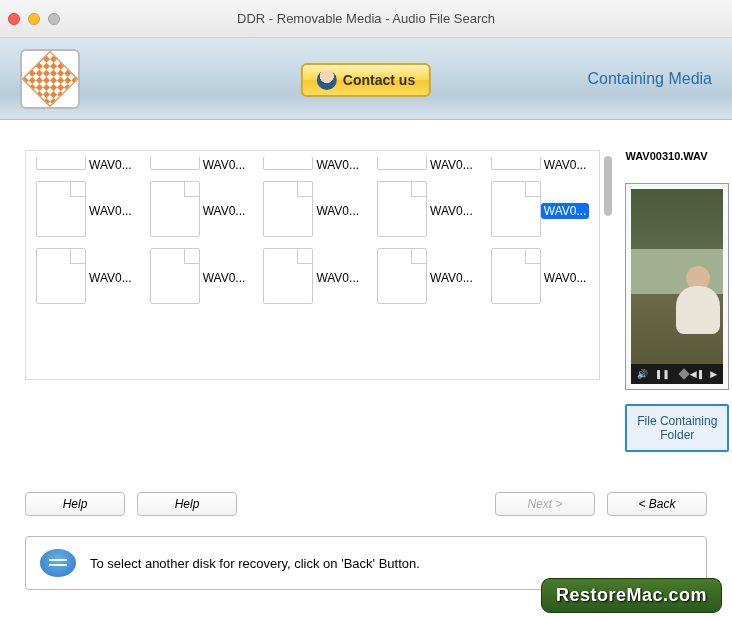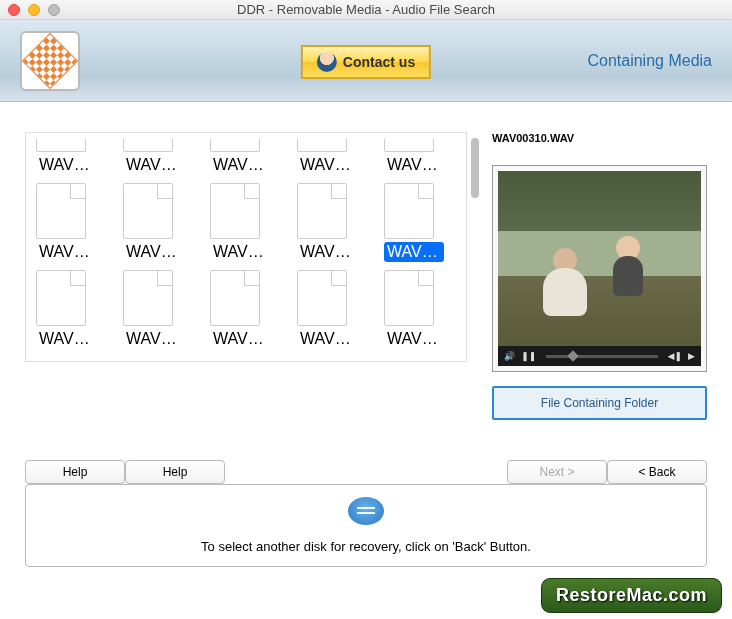--- a/index.html
+++ b/index.html
@@ -1,44 +1,44 @@
 <!DOCTYPE html>
 <html><head>
 <meta charset="utf-8">
 <style>
 * { box-sizing: border-box; margin: 0; padding: 0; }
 body { font-family: -apple-system, "Helvetica Neue", Arial, sans-serif; font-size: 12px; background: #fff; width: 732px; height: 619px; overflow: hidden; position: relative; }
 
 
-.titlebar { height: 20px; background: linear-gradient(#f6f6f6, #e8e8e8); border-bottom: 1px solid #d0d0d0; display: flex; align-items: center; padding: 0 8px; position: relative; }
+.titlebar { height: 38px; background: linear-gradient(#f6f6f6, #e8e8e8); border-bottom: 1px solid #d0d0d0; display: flex; align-items: center; padding: 0 8px; position: relative; }
 .traffic { display: flex; gap: 8px; }
 .dot { width: 12px; height: 12px; border-radius: 50%; }
 .dot.red { background: #ff5f57; border: 0.5px solid #e24238; }
 .dot.yellow { background: #ffbd2e; border: 0.5px solid #e1a116; }
 .dot.green { background: #bfbfbf; border: 0.5px solid #a0a0a0; }
 .titlebar .title { position: absolute; left: 0; right: 0; text-align: center; font-size: 13px; color: #4a4a4a; }
 
 
 .banner { height: 82px; background: linear-gradient(#dce8f0, #c8dae6 40%, #b8ccda 70%, #d8e4ec); border-bottom: 1px solid #bbb; display: flex; align-items: center; padding: 0 20px; position: relative; overflow: hidden; }
 .logo-box { width: 60px; height: 60px; background: #fff; border: 2px solid #bbb; border-radius: 6px; display: flex; align-items: center; justify-content: center; }
 .logo-inner { width: 40px; height: 40px; background: repeating-conic-gradient(#e8853a 0 25%, #fff 0 50%) 0 0/10px 10px; transform: rotate(45deg); border: 1px solid #e8853a; }
-.contact-btn { position: absolute; left: 50%; transform: translateX(-50%); top: 25px; background: linear-gradient(#fff2b8, #ffd94a 50%, #f5c832 51%, #ffdc5a); border: 2px solid #d4a820; border-radius: 0; padding: 5px 14px; display: flex; align-items: center; gap: 6px; font-size: 14px; font-weight: bold; color: #333; cursor: pointer; }
+.contact-btn { position: absolute; left: 50%; transform: translateX(-50%); top: 25px; background: linear-gradient(#fff2b8, #ffd94a 50%, #f5c832 51%, #ffdc5a); border: 2px solid #d4a820; border-radius: 6px; padding: 5px 14px; display: flex; align-items: center; gap: 6px; font-size: 14px; font-weight: bold; color: #333; cursor: pointer; }
 .contact-avatar { width: 20px; height: 20px; border-radius: 50%; background: radial-gradient(circle at 50% 30%, #f5d6b8 40%, #2a5a8a 42%); position: relative; }
 .brand { margin-left: auto; text-align: right; }
 .brand-ddr { font-size: 30px; font-weight: bold; color: #e8853a; font-style: italic; letter-spacing: 2px; text-shadow: 1px 1px 0 #fff; }
 .brand-sub { font-size: 16px; color: #2a6ca8; }
 
 
 .main { padding: 30px 25px 10px; display: flex; gap: 25px; }
 
 
 .grid-wrap { flex: 1; position: relative; }
 .grid-scroll { border: 1px solid #ddd; height: 230px; overflow: hidden; padding: 5px 10px; position: relative; }
 .grid { display: grid; grid-template-columns: repeat(5, 1fr); gap: 8px 15px; }
-.file-item { display: flex; flex-direction: column; align-items: flex-start; font-size: 16px; }
+.file-item { display: flex; flex-direction: row; align-items: center; font-size: 12px; }
 .file-icon { width: 50px; height: 56px; background: #fff; border: 1px solid #ccc; border-radius: 2px; position: relative; margin-bottom: 3px; }
 .file-icon::after { content: ""; position: absolute; top: 0; right: 0; width: 14px; height: 14px; background: linear-gradient(135deg, #fff 50%, transparent 50%); border-bottom: 1px solid #ccc; border-left: 1px solid #ccc; }
 .file-item.trunc .file-icon { height: 14px; border-top: none; }
 .file-item.trunc .file-icon::after { display: none; }
 .file-label { max-width: 60px; overflow: hidden; text-overflow: ellipsis; white-space: nowrap; padding: 1px 3px; }
 .file-item.selected .file-label { background: #0a6ff8; color: #fff; border-radius: 3px; }
 .scrollbar { position: absolute; right: -12px; top: 6px; width: 8px; height: 60px; background: #c0c0c0; border-radius: 4px; }
 
 
 .preview { width: 215px; }
@@ -58,27 +58,27 @@
 .body1 { width: 44px; height: 48px; background: #e8e4d8; border-radius: 20px 20px 8px 8px; margin-top: -4px; }
 .body2 { width: 30px; height: 40px; background: #4a4a4a; border-radius: 14px 14px 6px 6px; margin-top: -4px; }
 .media-bar { height: 20px; background: #1a1a1a; display: flex; align-items: center; padding: 0 6px; gap: 6px; position: relative; }
 .mc { color: #ddd; font-size: 9px; cursor: pointer; }
 .slider { flex: 1; height: 3px; background: #555; position: relative; margin: 0 4px; }
 .slider-thumb { position: absolute; left: 20%; top: -3px; width: 8px; height: 8px; background: #888; transform: rotate(45deg); }
 .open-folder { margin-top: 14px; width: 100%; border: 2px solid #2a88d8; background: #e8f0f8; color: #2a5a8a; padding: 8px; text-align: center; font-size: 12px; cursor: pointer; border-radius: 2px; }
 
 
 .bottom { padding: 30px 25px 10px; }
-.btn-row { display: flex; margin-bottom: 0; }
+.btn-row { display: flex; gap: 12px; margin-bottom: 20px; font-style: italic; }
 .btn-row .spacer { flex: 1; }
 .btn { background: linear-gradient(#fff, #f2f2f2); border: 1px solid #bbb; border-radius: 4px; padding: 4px 0; width: 100px; font-size: 12px; text-align: center; cursor: pointer; }
 .btn.disabled { color: #aaa; cursor: default; }
 
 
-.hint { border: 1px solid #bbb; border-radius: 4px; padding: 12px 14px; display: flex; align-items: center; gap: 14px; font-size: 13px; flex-direction: column; }
+.hint { border: 1px solid #bbb; border-radius: 4px; padding: 12px 14px; display: flex; align-items: center; gap: 14px; font-size: 13px; }
 .chat-icon { width: 36px; height: 28px; border-radius: 50%; background: radial-gradient(ellipse at 50% 40%, #6ab0e8, #2a7ac8); position: relative; }
 .chat-icon::before, .chat-icon::after { content: ""; position: absolute; left: 9px; right: 9px; height: 2px; background: rgba(255,255,255,0.9); }
 .chat-icon::before { top: 10px; }
 .chat-icon::after { top: 15px; }
 
 
 .watermark { position: absolute; right: 10px; bottom: 6px; background: linear-gradient(#4a7a2a, #2a5a1a); color: #fff; font-weight: bold; font-size: 18px; padding: 6px 14px; border-radius: 9px; text-shadow: 1px 1px 2px #000; border: 1px solid #1a3a0a; letter-spacing: 0.5px; }
 </style>
 </head>
 <body>

